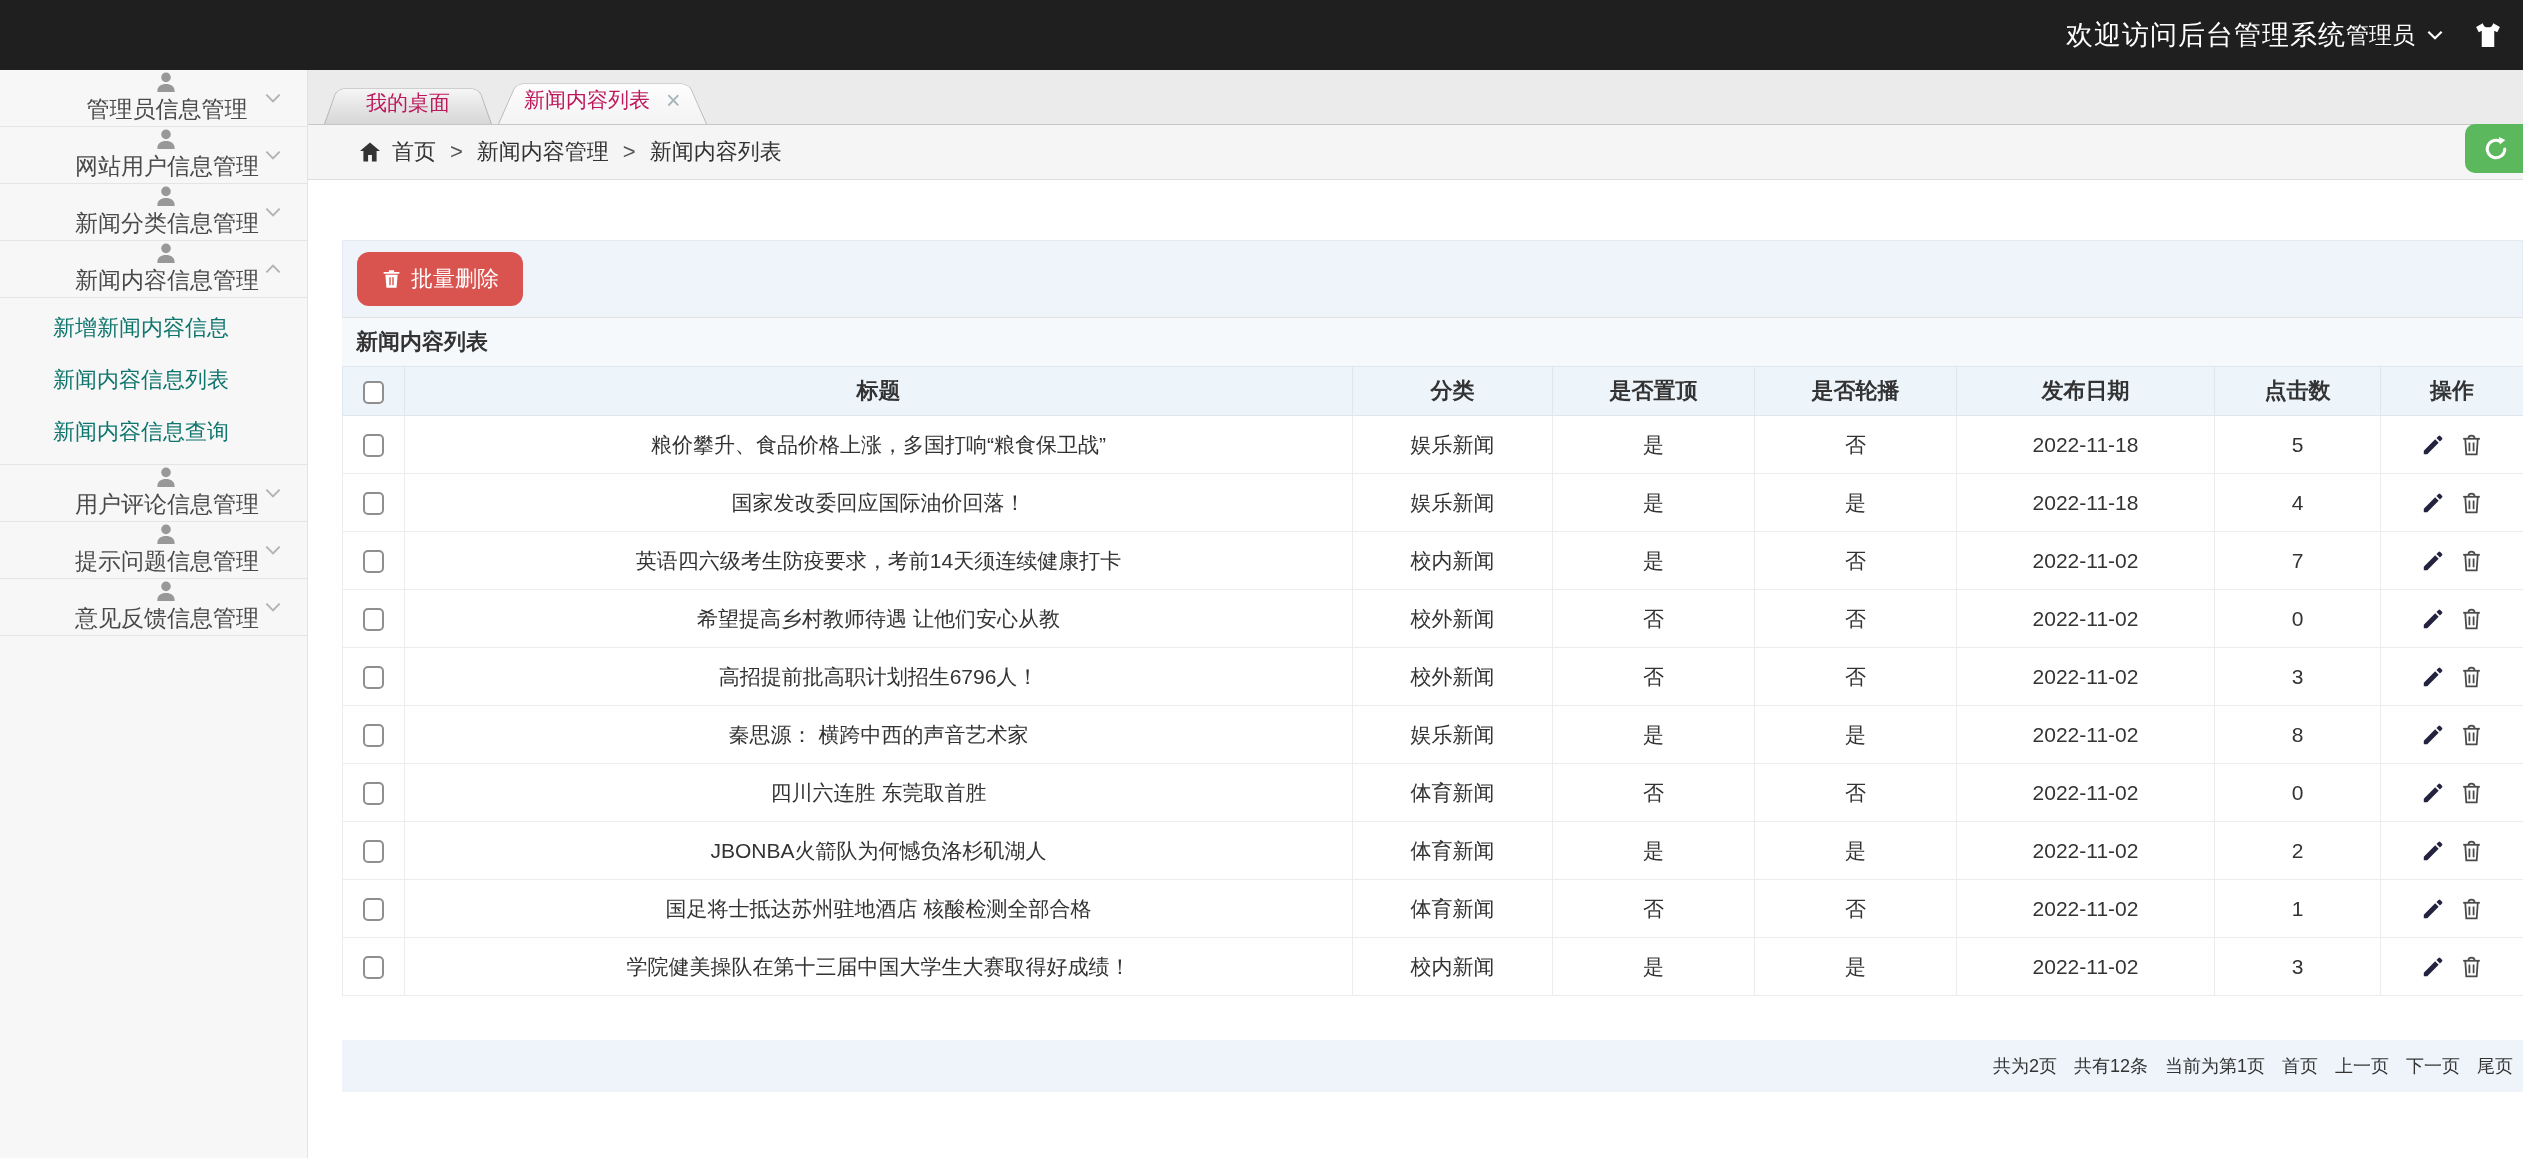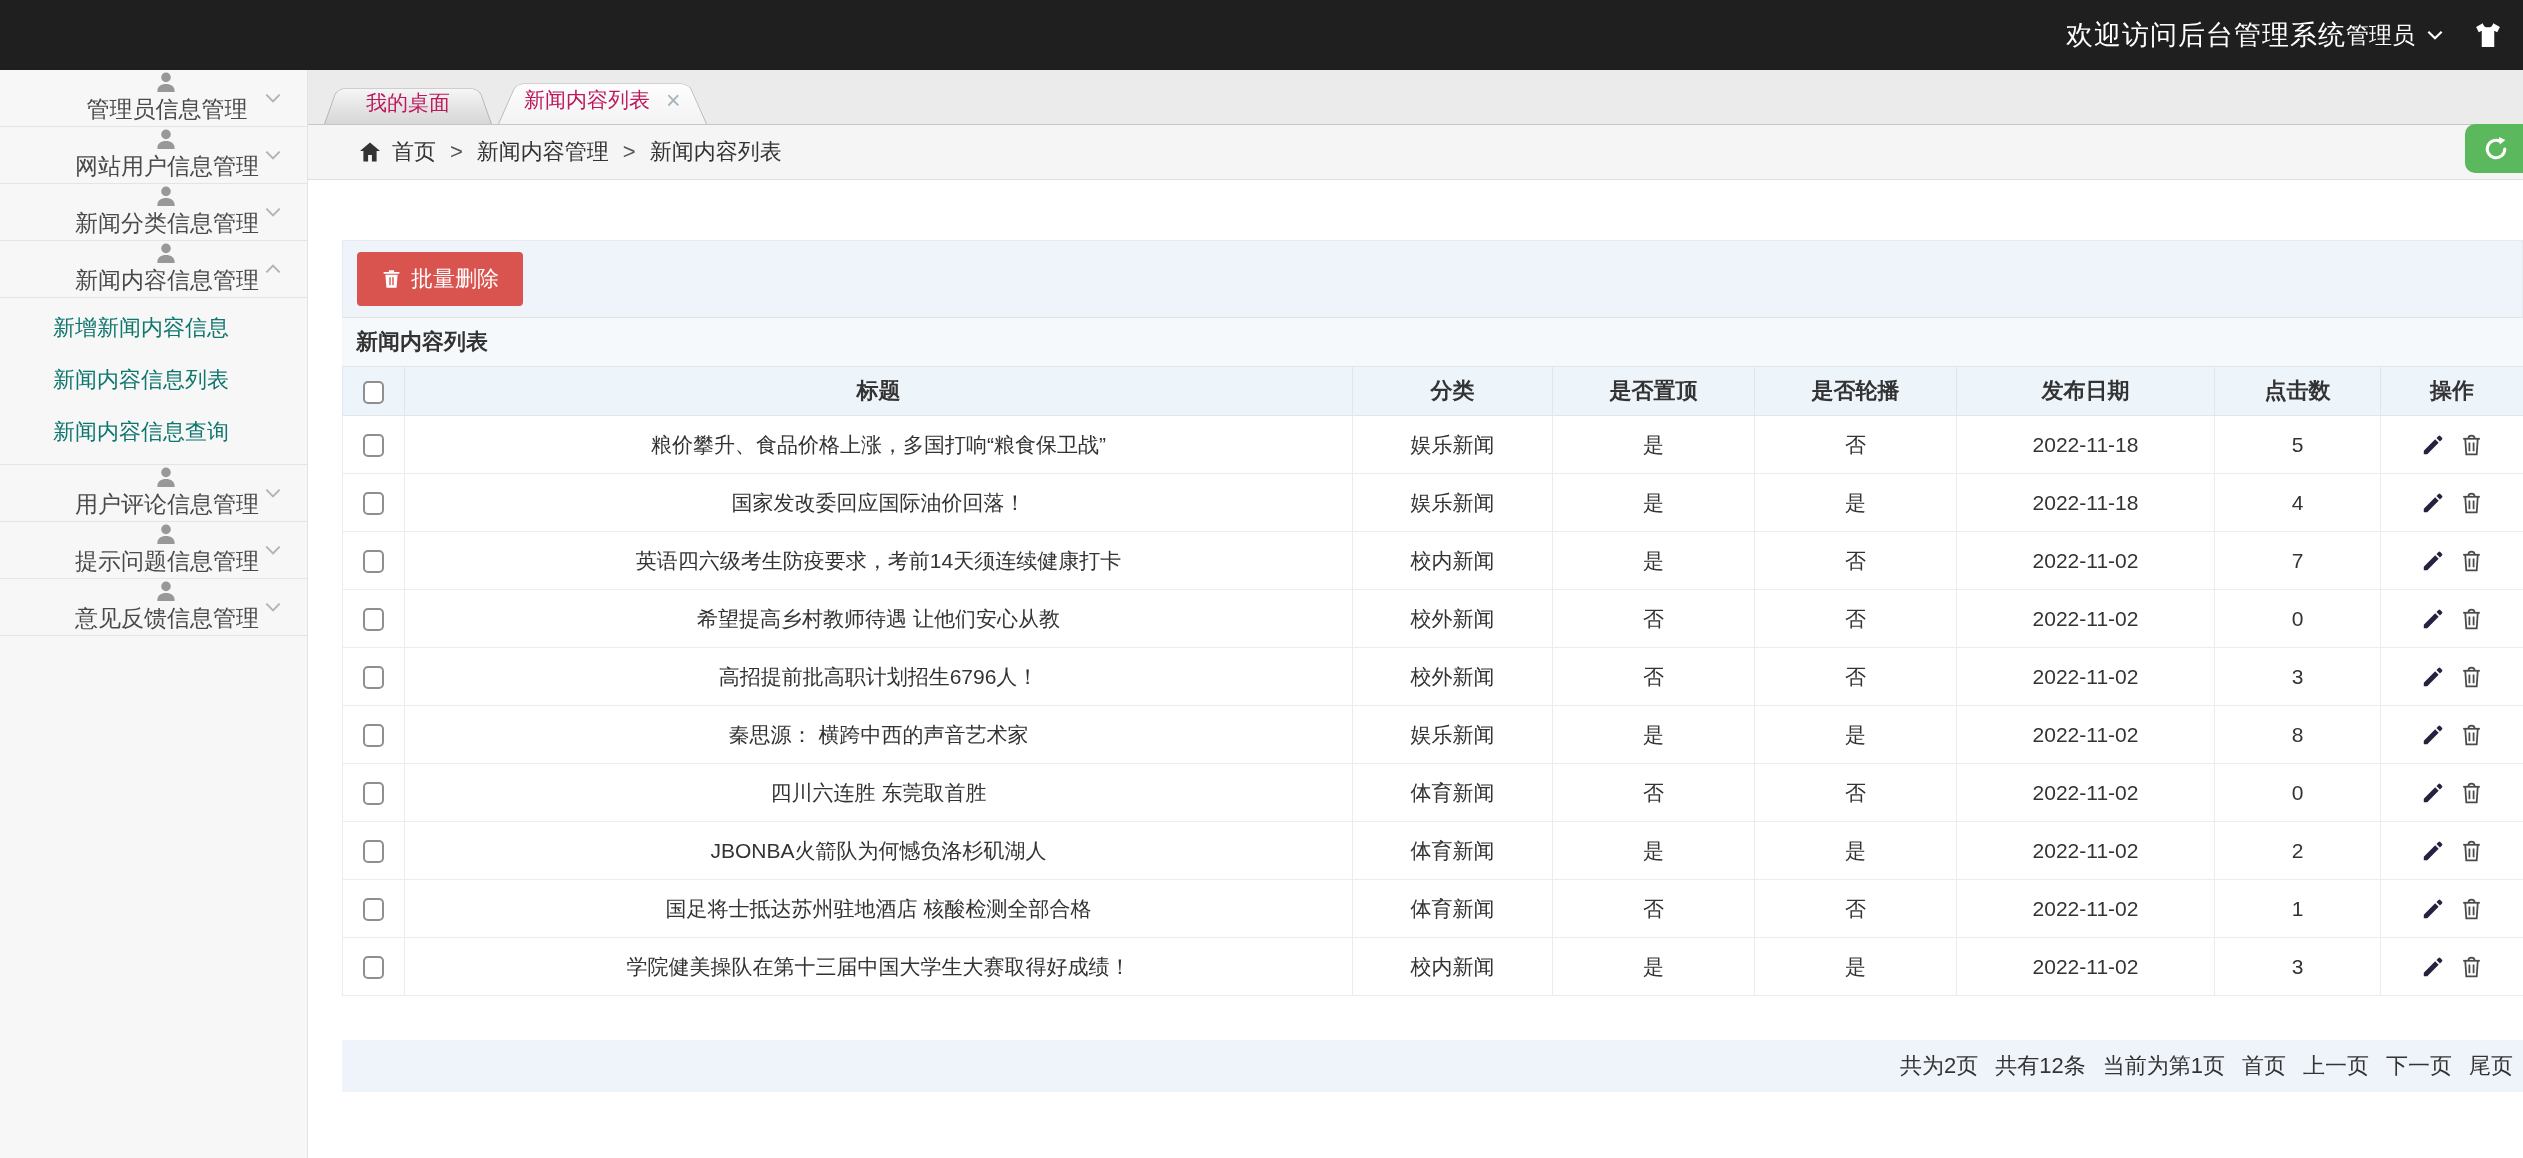--- a/index.html
+++ b/index.html
@@ -61,40 +61,40 @@
                  background:#5cb85c; border:none; border-radius:10px; cursor:pointer;
                  display:flex; align-items:center; padding-left:17px; }
   #refresh-btn svg { width:28px; height:28px; }
 
   
   #content { position:absolute; left:308px; top:180px; width:2215px; height:978px; background:#fff; }
   #panel { position:absolute; left:34px; top:60px; width:2181px; }
   .toolbar-band { height:78px; background:#eff4fa; border:1px solid #e6ebf1; border-bottom:1px solid #e2e2e2;
                   display:flex; align-items:center; padding-left:14px; }
   #batch-delete { height:54px; padding:0 24px; background:#d9534f; color:#fff; font-size:22px;
-                  border:none; border-radius:4px; cursor:pointer; display:flex; align-items:center; gap:9px;
+                  border:none; border-radius:12px; cursor:pointer; display:flex; align-items:center; gap:9px;
                   font-family:inherit; }
   #batch-delete svg { width:21px; height:22px; }
   .panel-title-row { height:48px; background:#f6f9fc; display:flex; align-items:center; padding-left:14px; }
   .panel-title { font-size:22px; font-weight:bold; color:#333; }
 
   table#news-table { width:2181px; border-collapse:collapse; table-layout:fixed; background:#fff; }
   #news-table th { height:49px; background:#edf4fa; border:1px solid #dfe6ed; font-size:22px;
                    font-weight:bold; color:#333; text-align:center; }
   #news-table td { height:58px; border:1px solid #ececec; font-size:21px; color:#333;
                    text-align:center; background:#fff; overflow:hidden; white-space:nowrap; }
   input.row-check { -webkit-appearance:none; appearance:none; width:21px; height:23px;
                     border:2px solid #8f8f8f; border-radius:5px; background:#fff; margin:0;
                     vertical-align:middle; cursor:pointer; }
   .op-btn { display:inline-flex; width:26px; height:26px; cursor:pointer; vertical-align:middle; }
   .op-btn + .op-btn { margin-left:13px; }
 
   #pager { position:absolute; left:34px; top:860px; width:2181px; height:52px; background:#eff4fa;
            display:flex; align-items:center; justify-content:flex-end; padding-right:10px;
-           font-size:22px; color:#333; }
+           font-size:18px; color:#333; }
   #pager span { margin-left:17px; }
   #pager .pg-link { cursor:pointer; }
 </style>
 </head>
 <body>
 
 <div id="app">
 
   <div id="header">
     <div class="h-title">欢迎访问后台管理系统</div>

